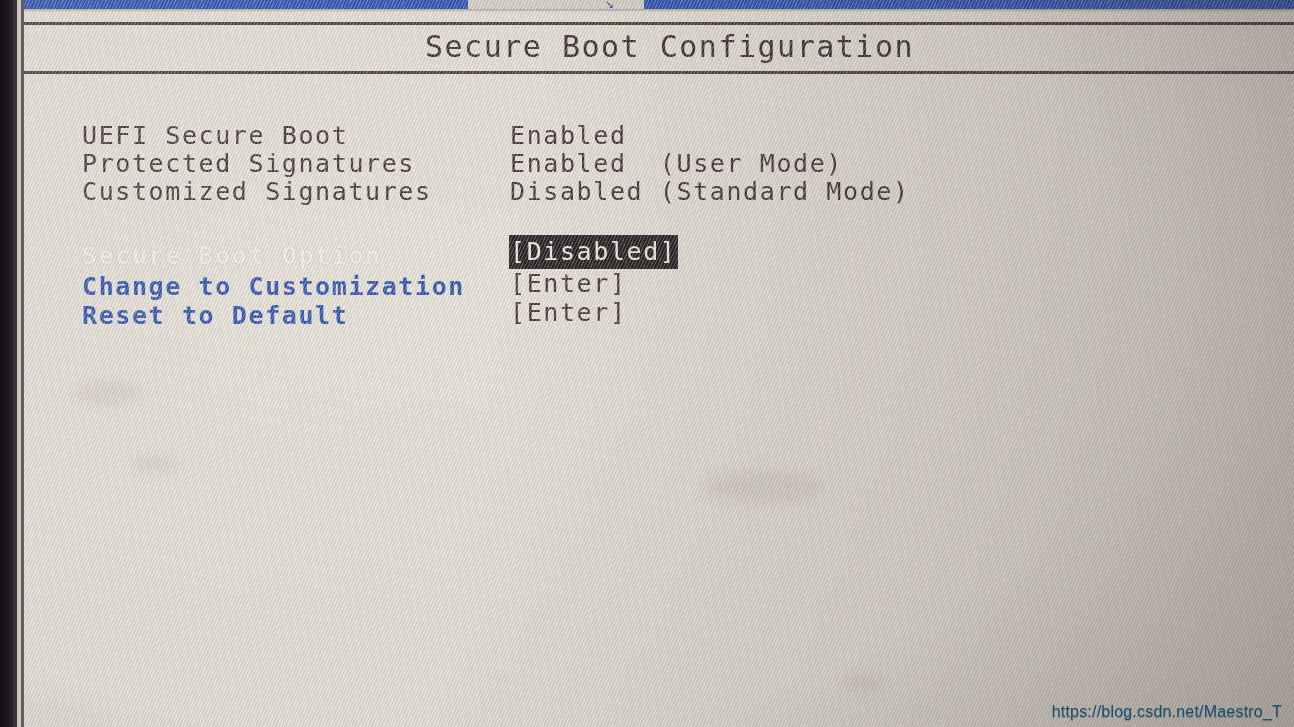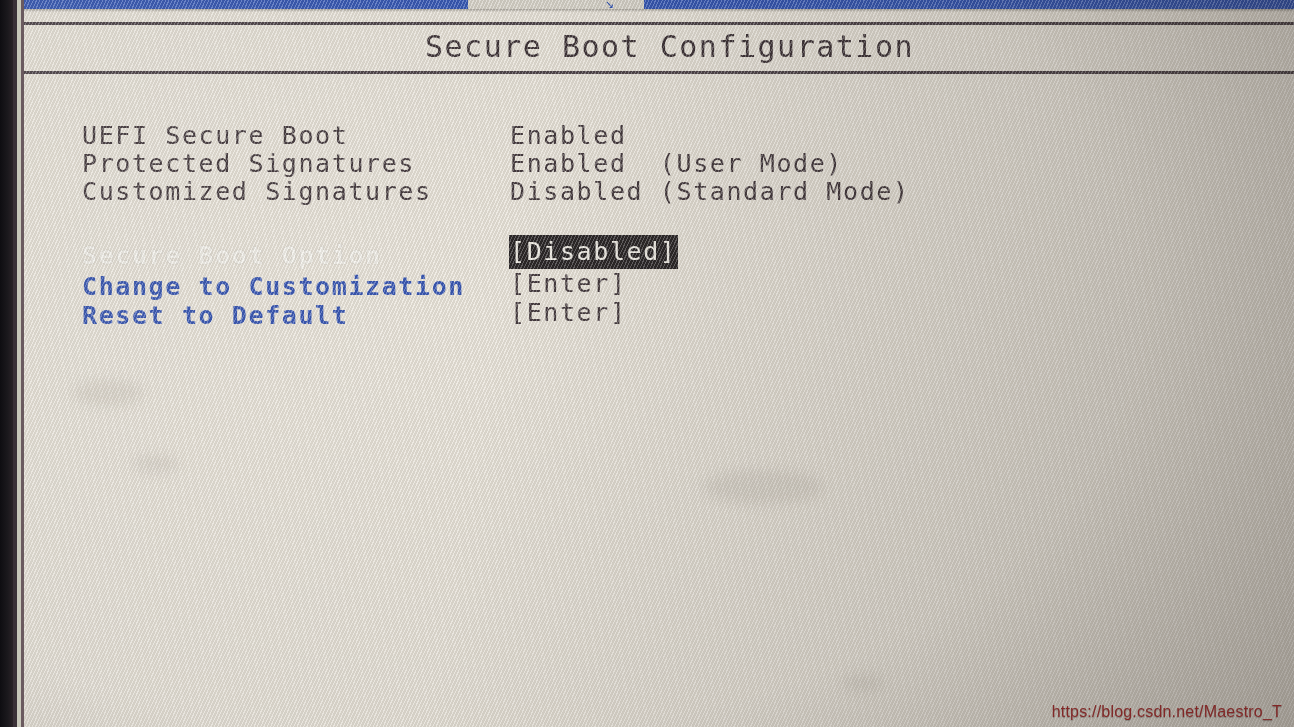--- a/index.html
+++ b/index.html
@@ -183,21 +183,21 @@
     padding: 1px 0 2px 0;
     box-shadow: 0 0 0 1px #1e1a1c;
   }
 
   
   .watermark {
     position: absolute;
     right: 12px; bottom: 6px;
     font-family: "Liberation Sans", "DejaVu Sans", sans-serif;
     font-size: 16px;
-    color: #7f1d1d;
+    color: #0c4a6e;
     letter-spacing: .2px;
     opacity: .92;
     text-shadow: 0 1px 1px rgba(0,0,0,.28);
     z-index: 55;
     white-space: pre;
   }
 
   
   .smudge {
     position: absolute;

